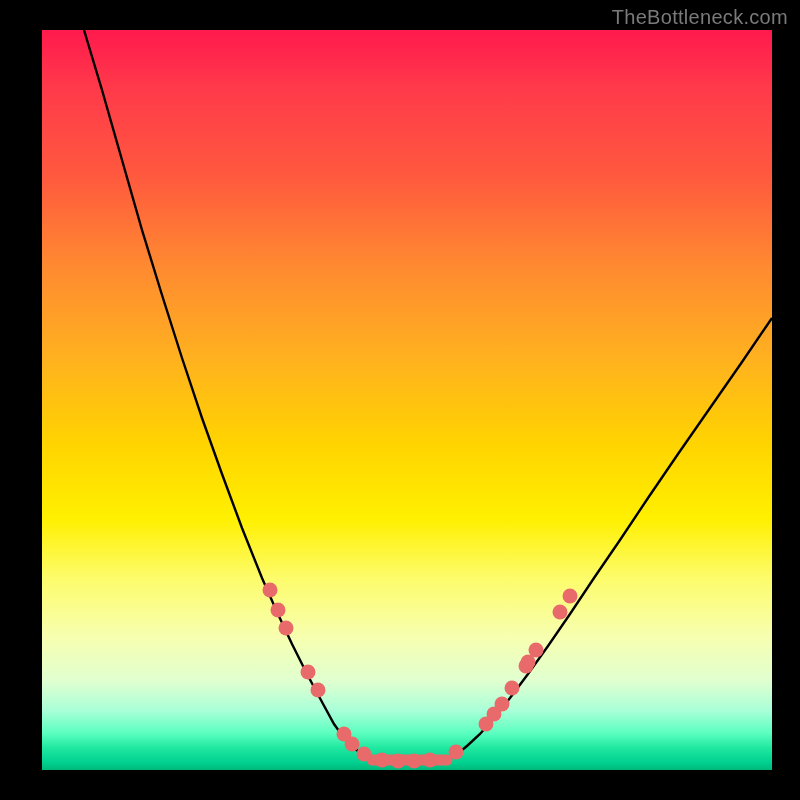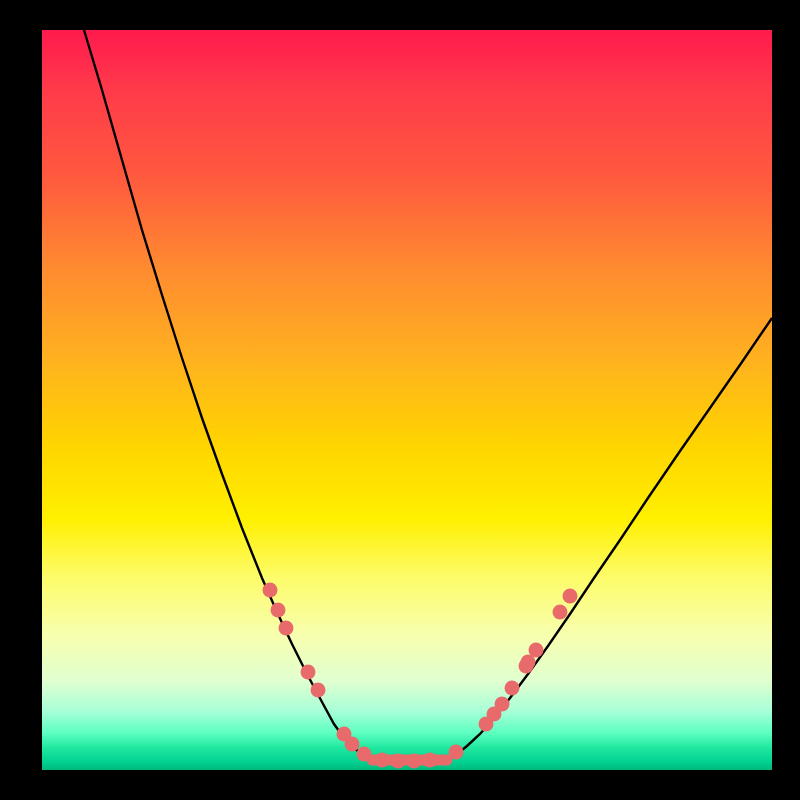--- a/index.html
+++ b/index.html
@@ -90,13 +90,14 @@
           <circle cx="460" cy="674" r="7.5" fill="#e96a6a" stroke="#c94f4f" stroke-width="0"></circle>
           <circle cx="470" cy="658" r="7.5" fill="#e96a6a" stroke="#c94f4f" stroke-width="0"></circle>
           <circle cx="484" cy="636" r="7.5" fill="#e96a6a" stroke="#c94f4f" stroke-width="0"></circle>
           <circle cx="486" cy="632" r="7.5" fill="#e96a6a" stroke="#c94f4f" stroke-width="0"></circle>
           <circle cx="494" cy="620" r="7.5" fill="#e96a6a" stroke="#c94f4f" stroke-width="0"></circle>
           <circle cx="518" cy="582" r="7.5" fill="#e96a6a" stroke="#c94f4f" stroke-width="0"></circle>
           <circle cx="528" cy="566" r="7.5" fill="#e96a6a" stroke="#c94f4f" stroke-width="0"></circle>
         </g>
     </svg>
   </div>
+  <div class="watermark">TheBottleneck.com</div>
 </div>
 
 </body></html>

